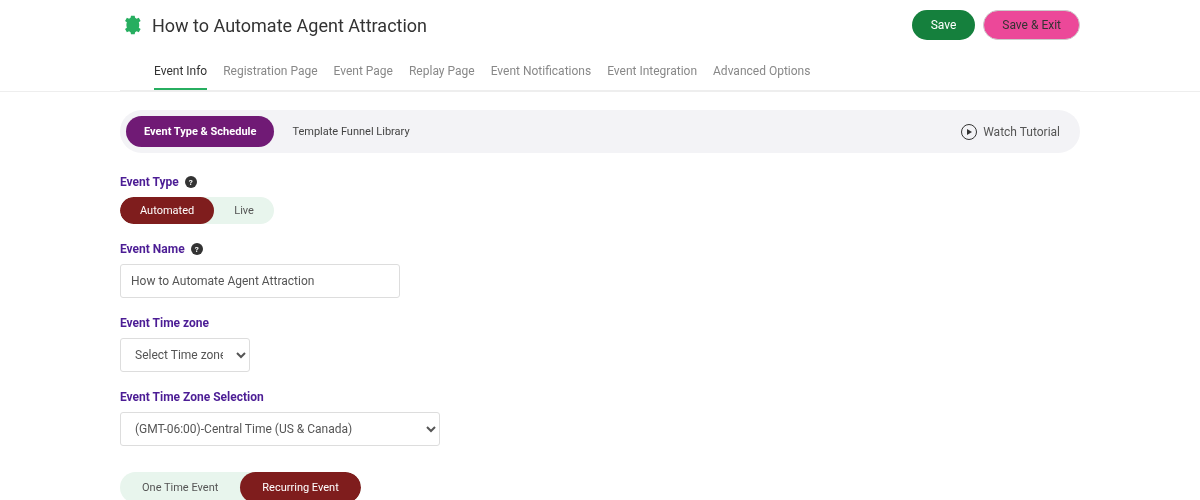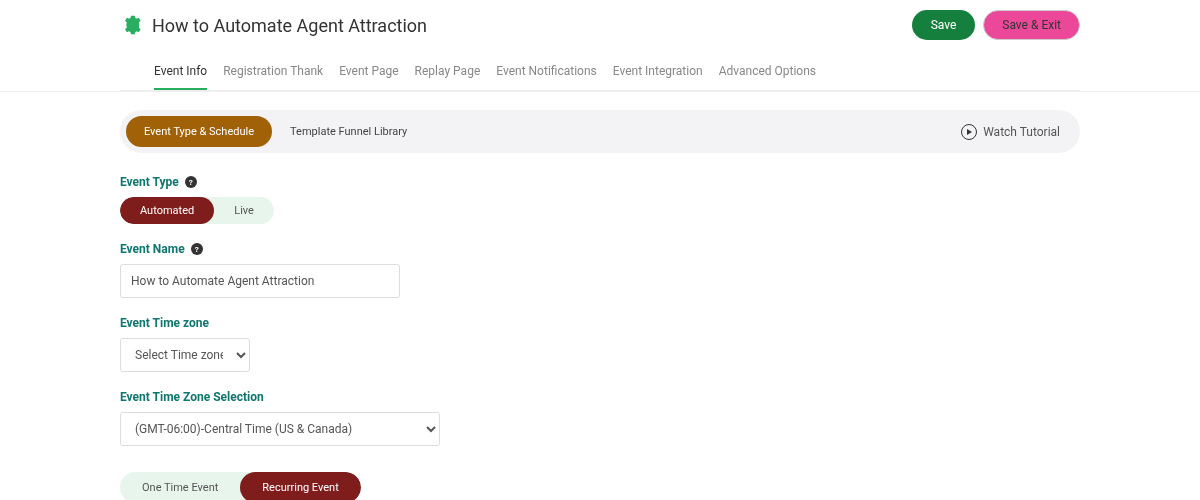--- a/index.html
+++ b/index.html
@@ -16,29 +16,29 @@
     
     .tabs-row { display: flex; gap: 16px; padding: 0 0 0 34px; max-width: 960px; margin: 8px auto 0; border-bottom: 1px solid #eee; }
     .wrapper-border { border-bottom: 1px solid #eee; }
     .tab { font-size: 12px; color: #888; padding: 6px 0 10px; cursor: pointer; border-bottom: 2px solid transparent; }
     .tab.active { color: #333; border-bottom: 2px solid #27ae60; }
     
     .content { max-width: 960px; margin: 0 auto; padding-top: 18px; }
     
     .sub-tabs-bar { background: #f3f3f6; border-radius: 24px; display: flex; align-items: center; padding: 6px; margin-bottom: 22px; }
     .pill-tab { border-radius: 18px; padding: 9px 18px; font-size: 11px; cursor: pointer; color: #444; }
-    .pill-tab.dark { background: #a16207; color: #fff; }
+    .pill-tab.dark { background: #701a75; color: #fff; font-weight: bold; }
     .spacer { flex: 1; }
     .watch-tut { display: flex; align-items: center; gap: 6px; font-size: 12px; color: #555; padding-right: 14px; cursor: pointer; }
     .play-circle { width: 16px; height: 16px; border: 1.5px solid #333; border-radius: 50%; display: flex; align-items: center; justify-content: center; }
     .play-triangle { width: 0; height: 0; border-left: 5px solid #333; border-top: 3px solid transparent; border-bottom: 3px solid transparent; margin-left: 1px; }
     
     .field-group { margin-bottom: 18px; }
     .label-row { display: flex; align-items: center; gap: 6px; margin-bottom: 8px; }
-    .field-label { font-size: 12px; font-weight: 700; color: #0f766e; }
+    .field-label { font-size: 12px; font-weight: 700; color: #4c1d95; }
     .help-icon { width: 12px; height: 12px; background: #333; color: #fff; border-radius: 50%; display: flex; align-items: center; justify-content: center; font-size: 8px; font-weight: bold; }
     
     .toggle-pill { display: inline-flex; background: #e8f5ed; border-radius: 18px; overflow: hidden; }
     .toggle-opt { padding: 7px 20px; font-size: 11px; cursor: pointer; color: #555; }
     .toggle-opt.on { background: #7f1d1d; color: #fff; border-radius: 18px; }
     
     .text-input { width: 280px; padding: 9px 10px; border: 1px solid #ddd; border-radius: 3px; font-size: 12px; color: #555; }
     .select { padding: 8px 10px; border: 1px solid #ddd; border-radius: 3px; font-size: 12px; color: #555; background: #fff; }
     .select.small { width: 130px; }
     .select.med { width: 320px; }
@@ -55,21 +55,21 @@
       <div class="page-title">How to Automate Agent Attraction</div>
     </div>
     <div class="top-actions">
       <button class="btn btn-primary">Save</button>
       <button class="btn btn-outline">Save &amp; Exit</button>
     </div>
   </div>
 
   <div class="tabs-row">
     <div class="tab active">Event Info</div>
-    <div class="tab">Registration Thank</div>
+    <div class="tab">Registration Page</div>
     <div class="tab">Event Page</div>
     <div class="tab">Replay Page</div>
     <div class="tab">Event Notifications</div>
     <div class="tab">Event Integration</div>
     <div class="tab">Advanced Options</div>
   </div>
 </div>
 
 <div class="content">
 

